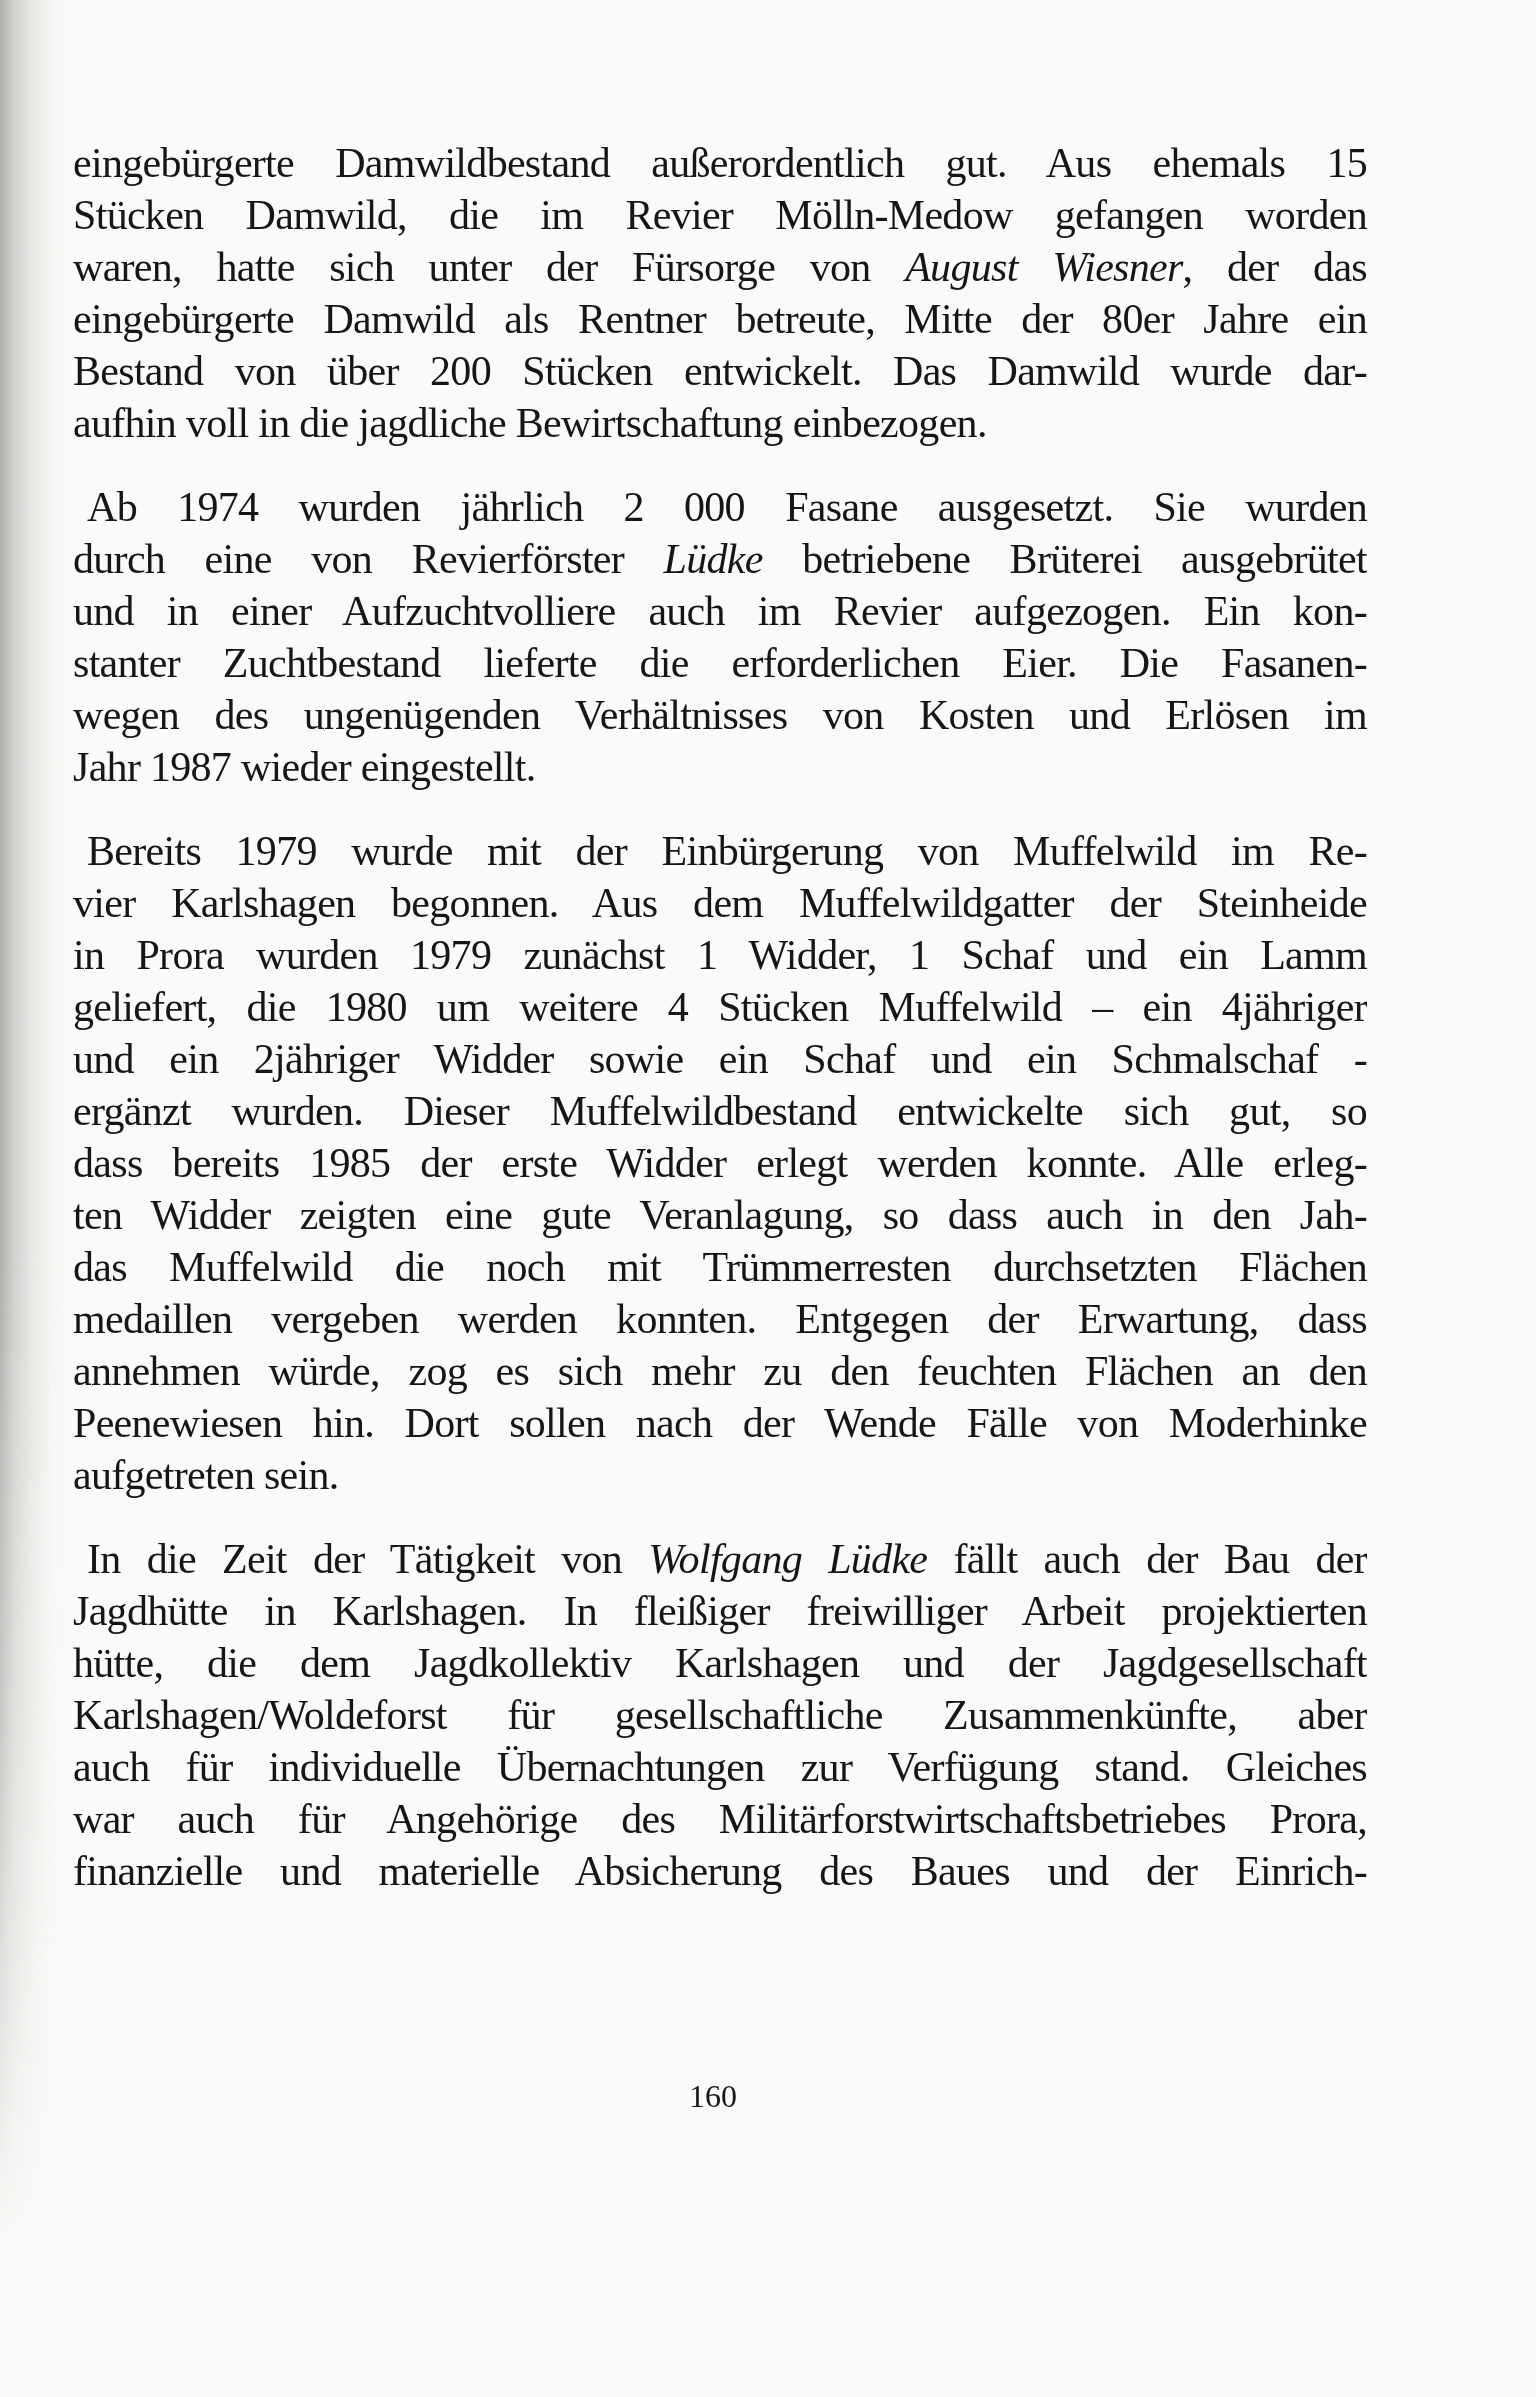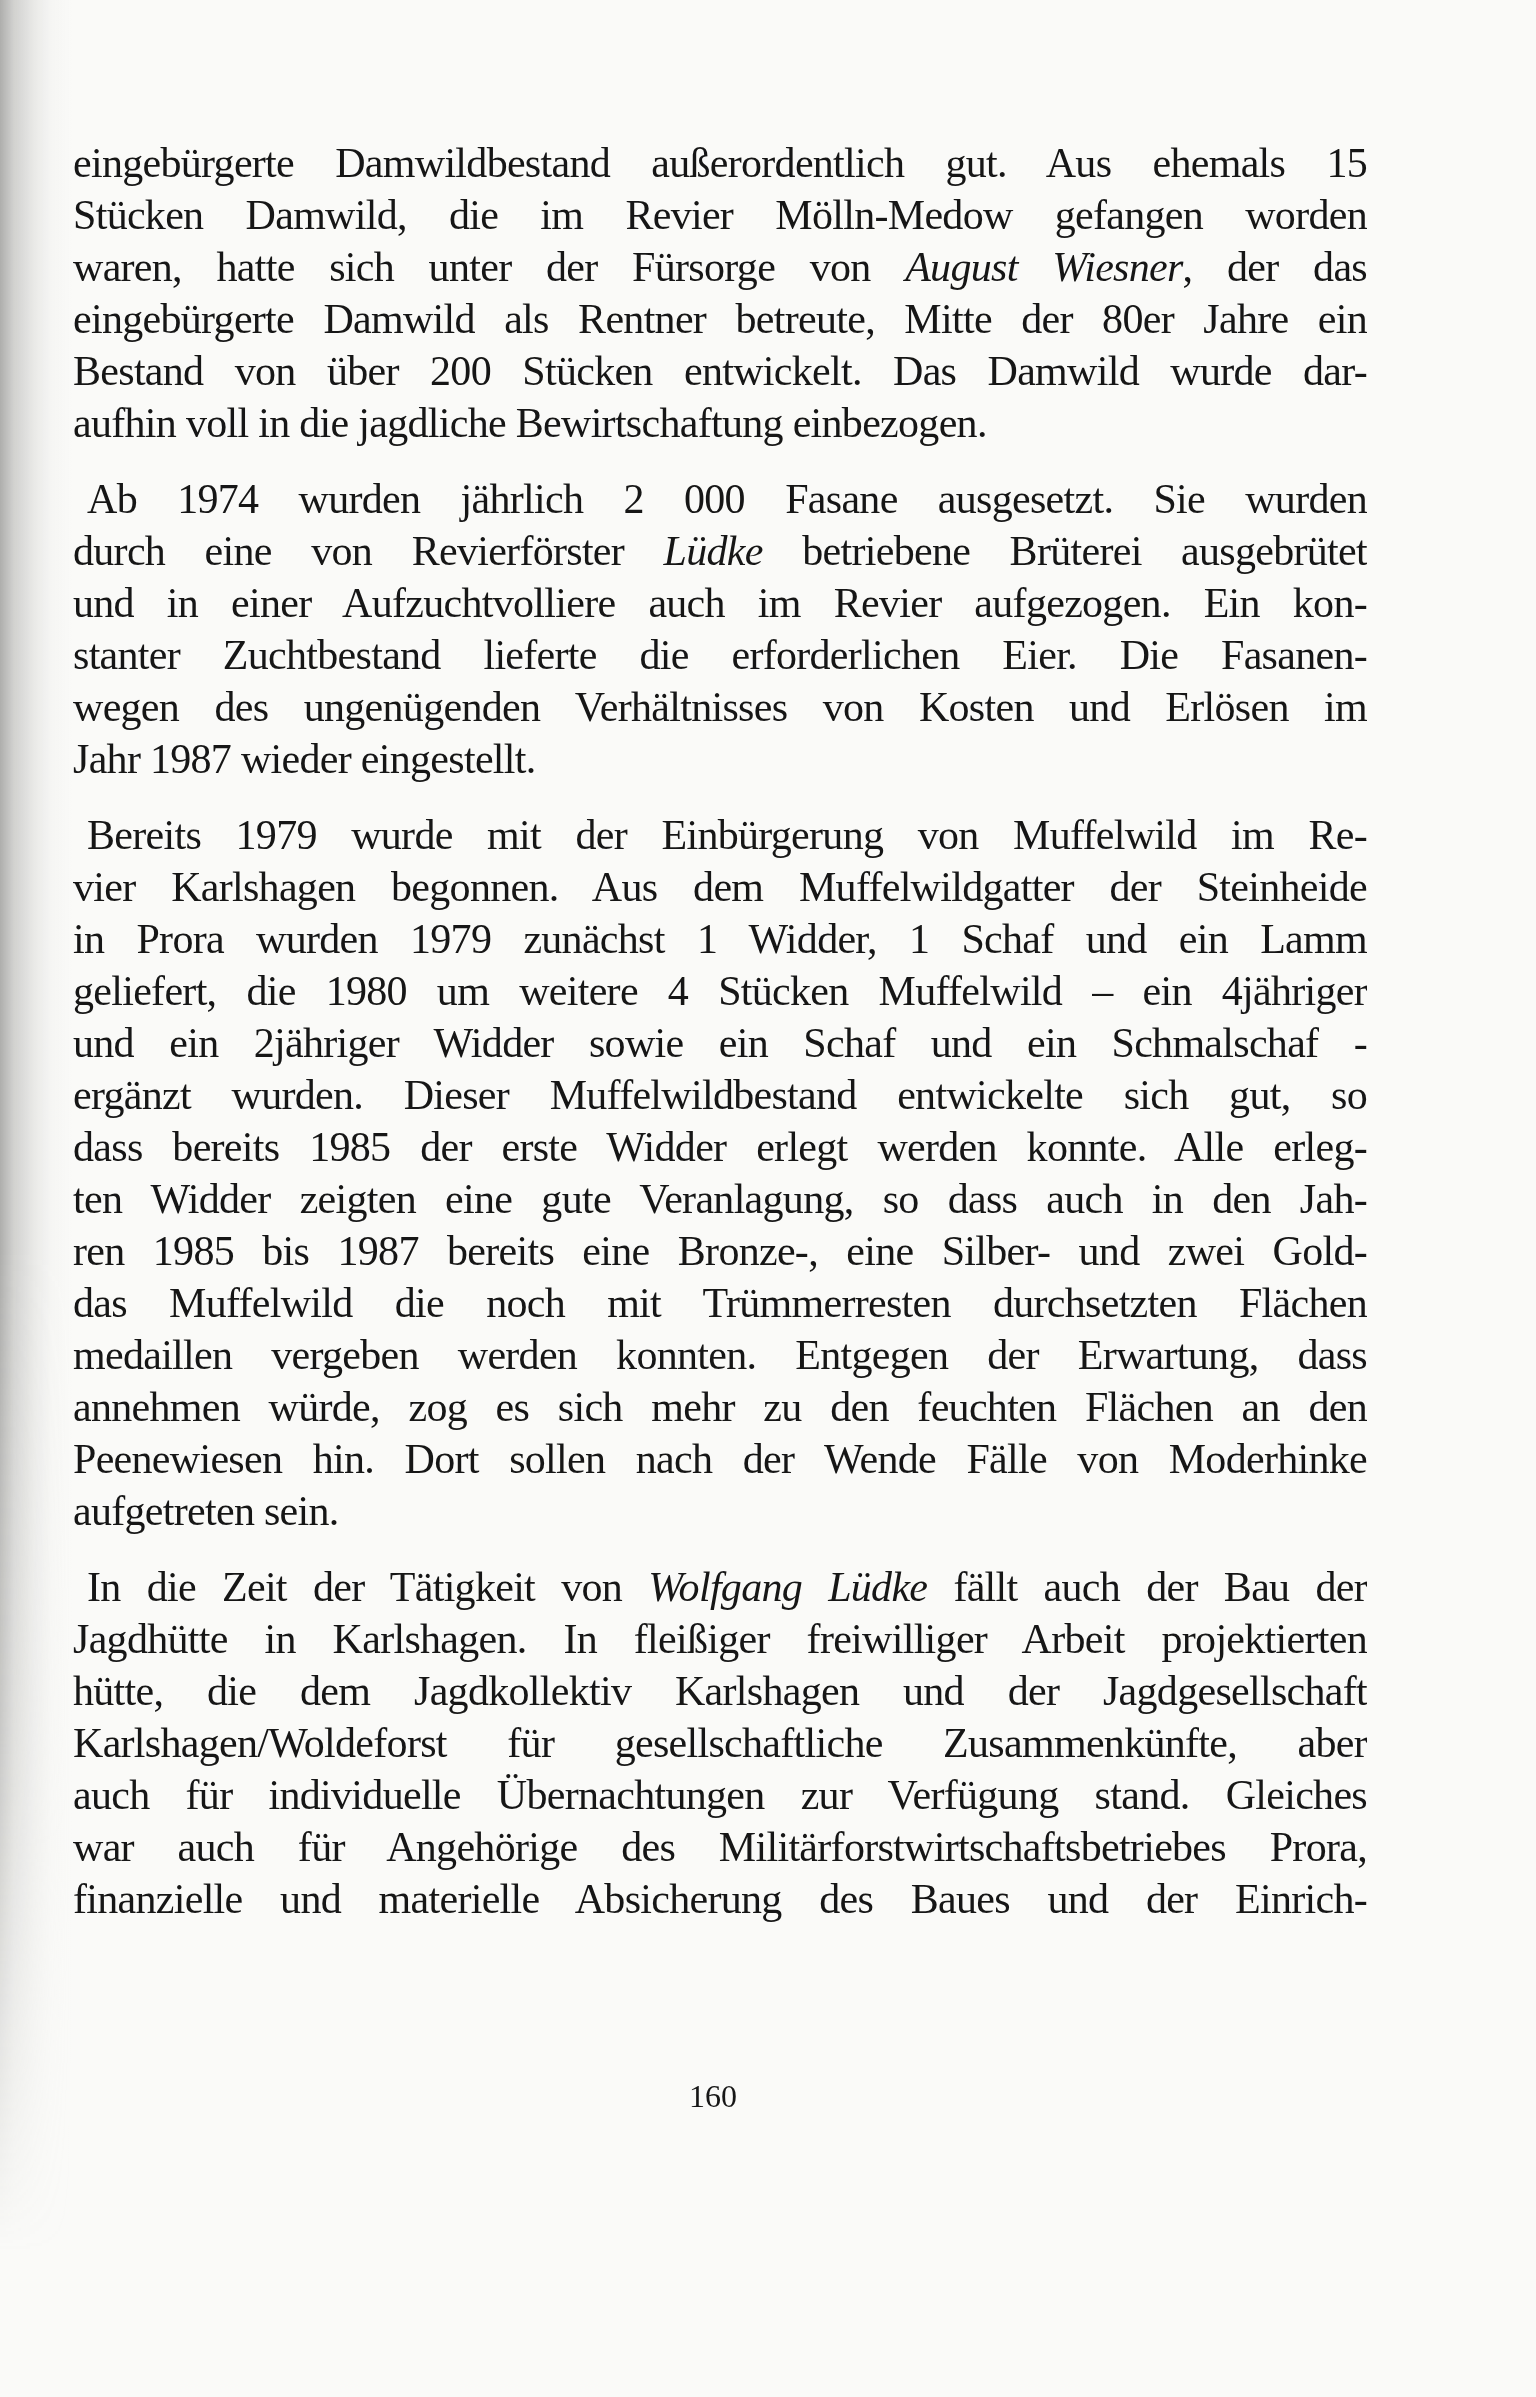--- a/index.html
+++ b/index.html
@@ -31,21 +31,21 @@
   .text-block {
     position: absolute;
     left: 73px;
     top: 137px;
     width: 1294px;
     font-size: 42px;
     line-height: 52px;
     letter-spacing: -0.7px;
   }
   .para { margin: 0; }
-  .para + .para { margin-top: 24px; }
+  .para + .para { margin-top: 32px; }
   .line {
     height: 52px;
     overflow: hidden;
     text-align: justify;
   }
   .line.indent { padding-left: 14px; }
   
   .fill { display: inline-block; width: 100%; height: 0; }
   .it { font-style: italic; }
   .page-number {
@@ -83,21 +83,20 @@
       </div>
       <div class="para">
         <div class="line indent"><span class="">Bereits 1979 wurde mit der Einbürgerung von Muffelwild im Re-</span><span class="fill"></span></div>
         <div class="line"><span class="">vier Karlshagen begonnen. Aus dem Muffelwildgatter der Steinheide</span><span class="fill"></span></div>
         <div class="line"><span class="">in Prora wurden 1979 zunächst 1 Widder, 1 Schaf und ein Lamm</span><span class="fill"></span></div>
         <div class="line"><span class="">geliefert, die 1980 um weitere 4 Stücken Muffelwild – ein 4jähriger</span><span class="fill"></span></div>
         <div class="line"><span class="">und ein 2jähriger Widder sowie ein Schaf und ein Schmalschaf -</span><span class="fill"></span></div>
         <div class="line"><span class="">ergänzt wurden. Dieser Muffelwildbestand entwickelte sich gut, so</span><span class="fill"></span></div>
         <div class="line"><span class="">dass bereits 1985 der erste Widder erlegt werden konnte. Alle erleg-</span><span class="fill"></span></div>
         <div class="line"><span class="">ten Widder zeigten eine gute Veranlagung, so dass auch in den Jah-</span><span class="fill"></span></div>
-        <div class="line"><span class="">ren 1985 bis 1987 bereits eine Bronze-, eine Silber- und zwei Gold-</span><span class="fill"></span></div>
         <div class="line"><span class="">das Muffelwild die noch mit Trümmerresten durchsetzten Flächen</span><span class="fill"></span></div>
         <div class="line"><span class="">medaillen vergeben werden konnten. Entgegen der Erwartung, dass</span><span class="fill"></span></div>
         <div class="line"><span class="">annehmen würde, zog es sich mehr zu den feuchten Flächen an den</span><span class="fill"></span></div>
         <div class="line"><span class="">Peenewiesen hin. Dort sollen nach der Wende Fälle von Moderhinke</span><span class="fill"></span></div>
         <div class="line"><span class="">aufgetreten sein.</span></div>
       </div>
       <div class="para">
         <div class="line indent"><span class="">In die Zeit der Tätigkeit von </span><span class="it">Wolfgang Lüdke</span><span class=""> fällt auch der Bau der</span><span class="fill"></span></div>
         <div class="line"><span class="">Jagdhütte in Karlshagen. In fleißiger freiwilliger Arbeit projektierten</span><span class="fill"></span></div>
         <div class="line"><span class="">hütte, die dem Jagdkollektiv Karlshagen und der Jagdgesellschaft</span><span class="fill"></span></div>

